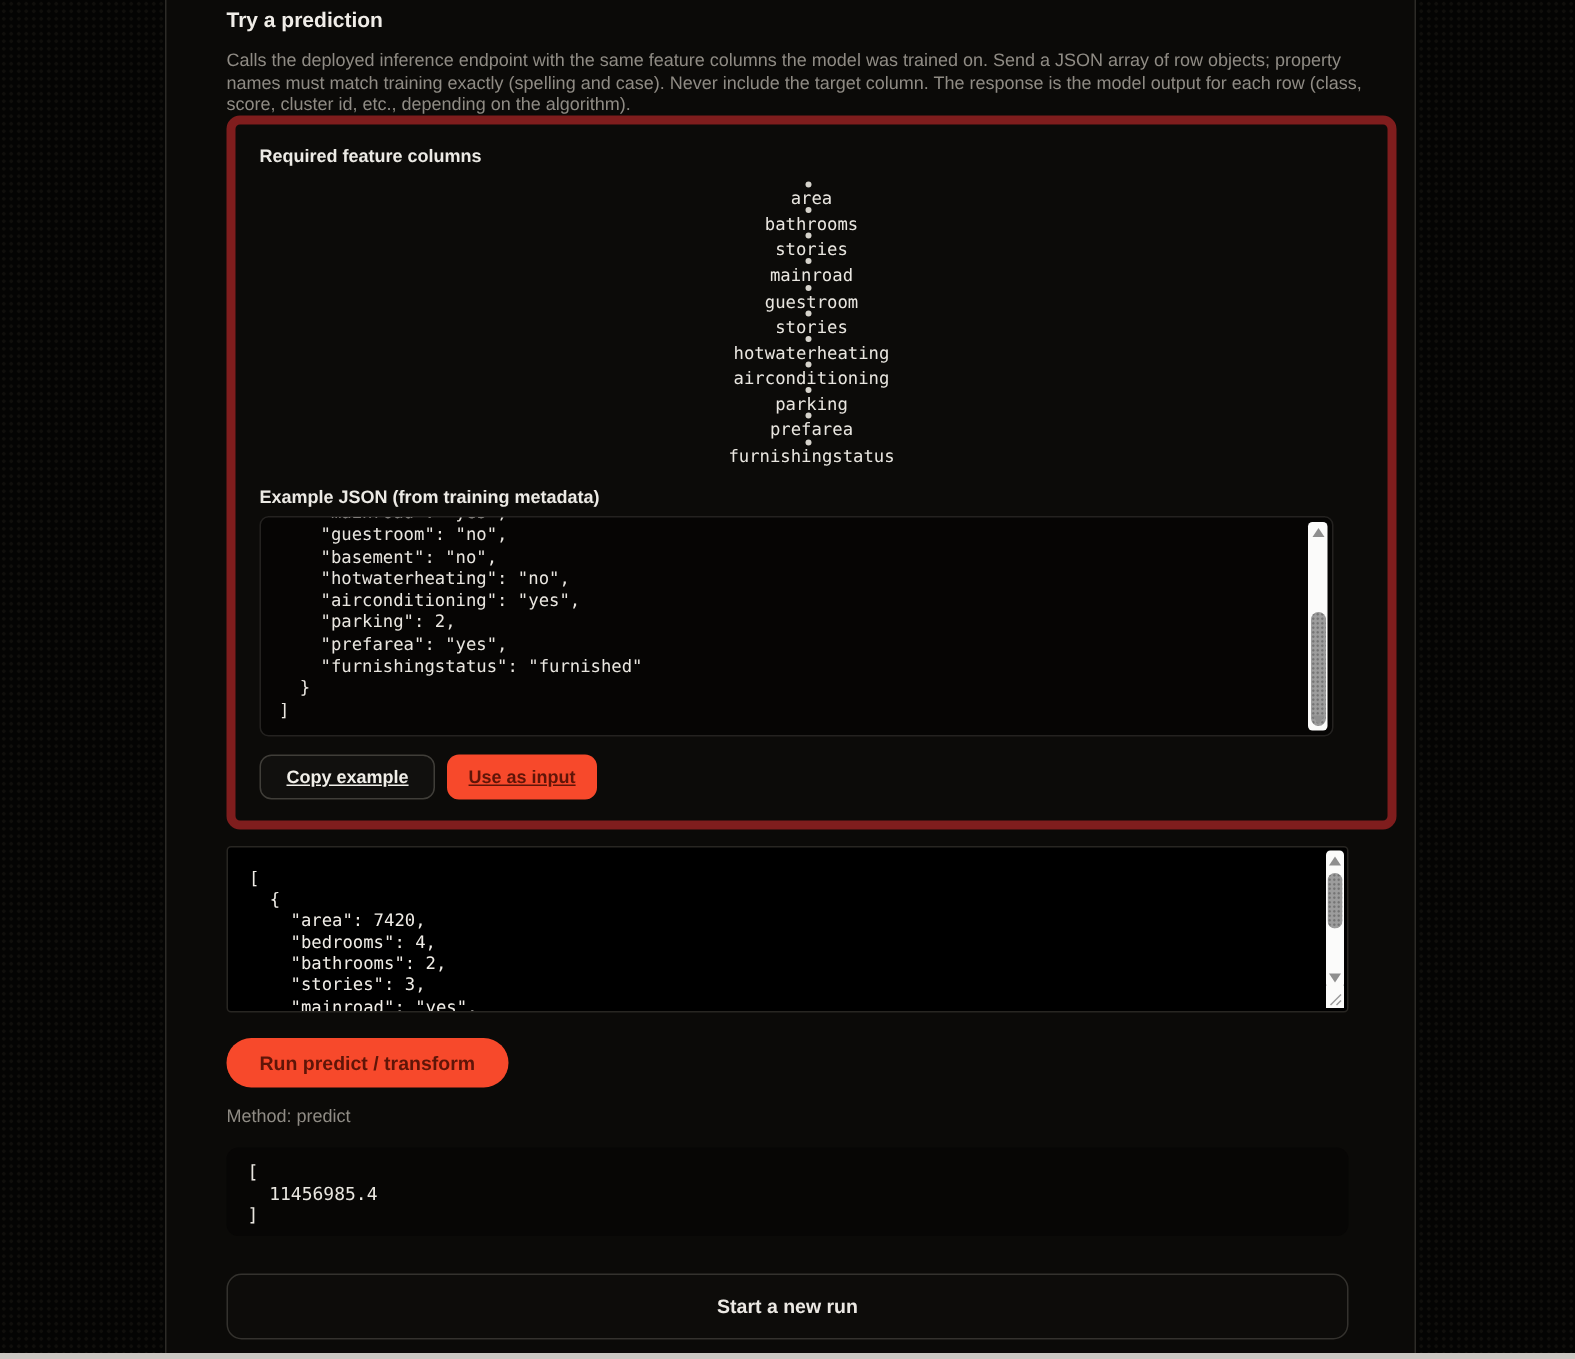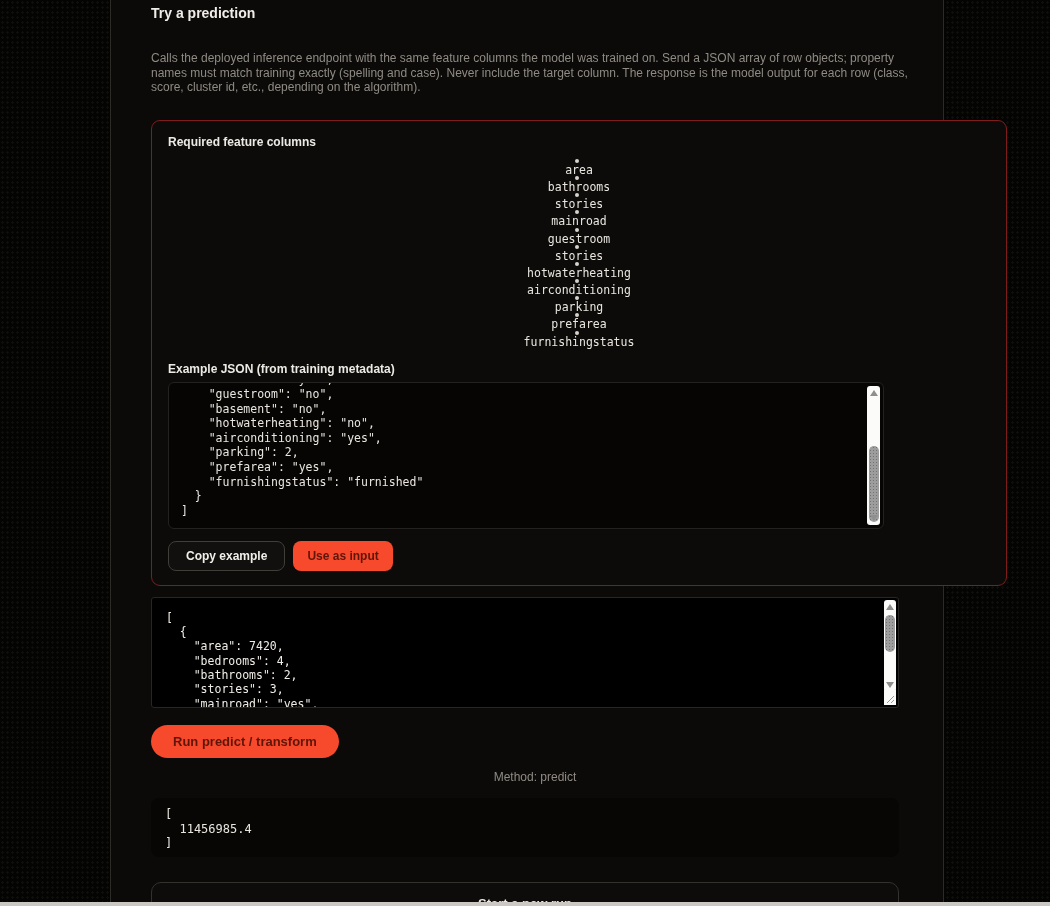--- a/index.html
+++ b/index.html
@@ -18,27 +18,27 @@
     position: absolute; left: 110px; top: 0;
     width: 834px; height: 906px;
     background: #0b0a08;
     border-left: 1px solid #2d2b27;
     border-right: 1px solid #2d2b27;
   }
   .inner { padding: 5px 24px 0 40px; }
 
   .page-title { margin: 0; font-size: 14px; font-weight: bold; color: #f0ede8; }
   .page-desc {
-    margin: 30px 0 0 0; width: 772px;
+    margin: 12px 0 0 0; width: 772px;
     font-size: 12px; line-height: 14.6px; color: #8f8b84;
   }
 
   .card {
-    margin-top: 25px; width: 856px;
-    border: 1px solid #7f1d1d; border-radius: 9px;
+    margin-top: 0; width: 780px;
+    border: 6px solid #7f1d1d; border-radius: 9px;
     padding: 14px 16px 14px 16px;
     background: #0c0b09;
   }
   .card-heading { margin: 0; font-size: 12px; font-weight: bold; color: #eceae5; }
 
   ul.feature-list { margin: 10px 0 0 0; padding: 0; list-style: none; }
   ul.feature-list li {
     height: 17.2px; display: flex; align-items: center;
     font-family: "DejaVu Sans Mono", monospace;
     font-size: 11.5px; color: #e9e6e0; flex-direction: column;
@@ -81,21 +81,21 @@
     background-size: 3px 3px;
   }
   .sb-example { top: 3px; right: 3px; bottom: 3px; }
   .sb-example .thumb { top: 60px; height: 76px; }
 
   .btn-row { margin-top: 12px; display: flex; gap: 8px; }
   .btn {
     display: inline-flex; align-items: center; justify-content: center;
     height: 30px; border-radius: 8px;
     font-family: "Liberation Sans", sans-serif;
-    font-size: 12px; font-weight: bold; cursor: pointer;
+    font-size: 12px; font-weight: bold; cursor: pointer; text-decoration: underline;
   }
   .btn-dark {
     padding: 0 17px; background: #11100e;
     border: 1px solid #403e39; color: #f1efe9;
   }
   .btn-accent {
     padding: 0 14px; background: #f7492b;
     border: none; color: #5f1508;
   }
 
@@ -117,21 +117,21 @@
     width: 12px; height: 15px; background: #fbfbfa;
   }
 
   .run-btn {
     margin-top: 17px;
     display: inline-flex; align-items: center; justify-content: center;
     height: 33px; padding: 0 22px;
     background: #f7492b; border: none; border-radius: 17px;
     font-size: 13px; font-weight: bold; color: #5f1508; cursor: pointer; text-align: right;
   }
-  .method-label { margin-top: 12px; font-size: 12px; color: #8f8b84; text-align: center; }
+  .method-label { margin-top: 12px; font-size: 12px; color: #8f8b84; }
 
   .output-block {
     margin-top: 14px; width: 748px; height: 59px;
     background: #070605; border-radius: 8px; overflow: hidden;
   }
   .output-block pre {
     margin: 0; padding: 9px 0 0 14px;
     font-family: "DejaVu Sans Mono", monospace;
     font-size: 12px; line-height: 14.8px; color: #e9e6e0;
   }

